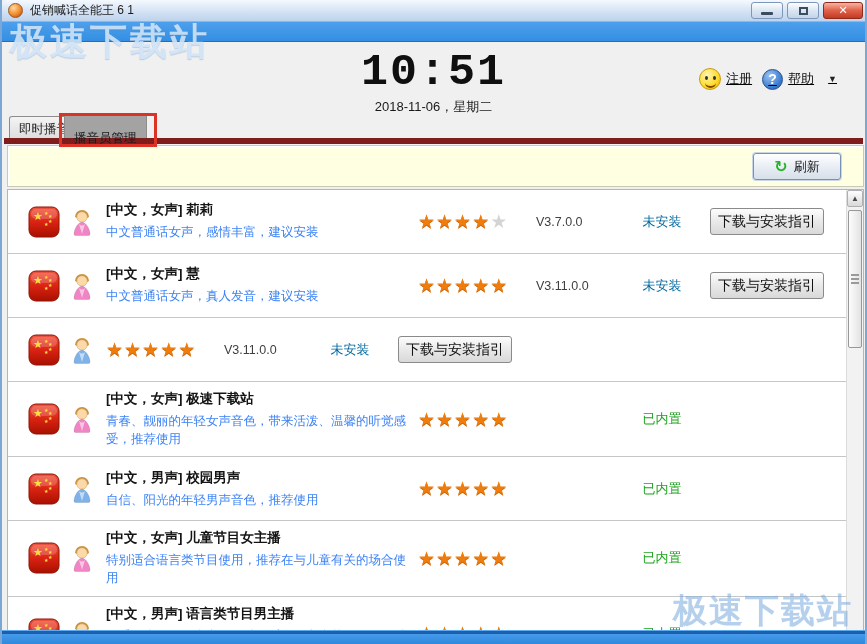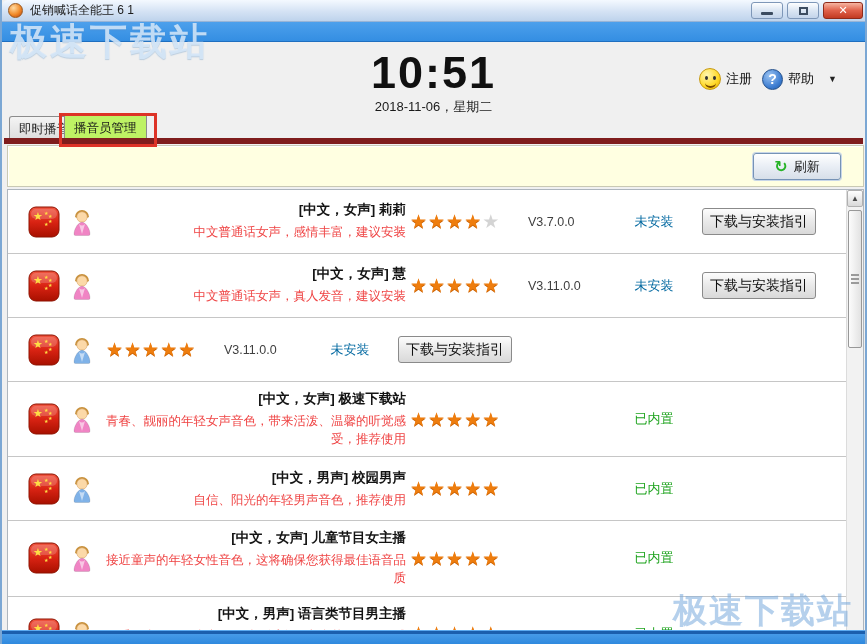--- a/index.html
+++ b/index.html
@@ -53,24 +53,24 @@
   }
   .watermark-bottom{
     position:absolute; bottom:10px; right:12px; z-index:35;
     font-size:34px; font-weight:bold; letter-spacing:2px;
     color:rgba(120,170,220,0.55); pointer-events:none;
   }
 
   
   .header{ position:absolute; top:42px; left:2px; right:2px; height:74px; }
   .clockwrap{ position:absolute; left:0; right:0; top:8px; text-align:center; }
-  .clock{ font-family:Liberation Sans, sans-serif;
+  .clock{ font-family:Liberation Mono, monospace;
     font-size:45px; font-weight:bold; color:#101010; letter-spacing:2px; line-height:1; }
   .date{ font-size:13px; color:#1a1a1a; margin-top:3px; }
-  .header-right{ position:absolute; right:26px; top:26px; display:flex; align-items:center; gap:10px; }
+  .header-right{ position:absolute; right:26px; top:26px; display:flex; align-items:center; gap:10px;text-decoration:underline; }
   .hr-item{ display:flex; align-items:center; gap:5px; font-size:13px; color:#111; cursor:pointer; }
   .smiley{ width:22px; height:22px; border-radius:50%;
     background:radial-gradient(circle at 35% 30%, #fff6b0, #ffd928 60%, #e0a800);
     border:1px solid #c89a10; position:relative; }
   .smiley:before{ content:""; position:absolute; top:7px; left:5px; width:3px; height:4px;
     background:#333; border-radius:50%; box-shadow:8px 0 0 #333; }
   .smiley:after{ content:""; position:absolute; left:5px; top:9px; width:11px; height:8px;
     border:2px solid #7a4a00; border-top:none; border-left:none; border-right:none; border-radius:50%; }
   .helpicon{ width:21px; height:21px; border-radius:50%;
     background:radial-gradient(circle at 35% 30%, #9cc4f2, #3a7bd0 65%, #255a9e);
@@ -78,21 +78,21 @@
     display:flex; align-items:center; justify-content:center; }
   .dropdown-arrow{ font-size:9px; color:#222; margin-left:4px; }
 
   
   .tabstrip{ position:absolute; top:119px; left:2px; right:2px; height:25px;
     border-bottom:6px solid #7f1d1d; z-index:5;}
   .tab{ position:absolute; bottom:0; font-size:12.5px; color:#1a1a1a;
     border:1px solid #8c8c8c; border-bottom:none; border-radius:3px 3px 0 0;
     padding:4px 9px 4px 9px; cursor:pointer; }
   .tab.inactive{ left:5px; background:linear-gradient(#f4f4f4,#dedede); height:22px; }
-  .tab.active{ left:60px; background:#bef264; height:25px; padding-top:6px; z-index:6; }
+  .tab.active{ left:60px; background:#a3a3a3; height:25px; padding-top:16px; z-index:6; }
   .tab-annotation{ position:absolute; top:-6px; left:55px; width:98px; height:34px;
     border:3px solid #dd3327; z-index:7; pointer-events:none; }
 
   
   .notice{ position:absolute; top:145px; left:5px; width:857px; height:42px;
     background:#ffffe1; border:1px solid #c9c9b4;
     box-shadow:inset 1px 1px 0 #ffffff; padding:5px 120px 5px 14px; z-index:4; }
   .notice-text{ font-size:12.5px; line-height:1.35; color:#303020; width:690px; }
   .refresh-button{ position:absolute; right:22px; top:7px; width:88px; height:27px;
     border:1px solid #7693b6; border-radius:3px;
@@ -104,23 +104,23 @@
   
   .list{ position:absolute; top:189px; left:5px; width:857px; bottom:12px;
     background:#ffffff; border:1px solid #aeb6be; overflow:hidden; }
   .rows{ position:absolute; top:0; left:0; right:17px; }
   .row{ display:flex; align-items:center; padding:8px 6px 8px 20px;
     border-bottom:1px solid #c6c6c6; min-height:64px; }
   .flag-icon{ width:32px; height:32px; flex:0 0 32px; margin-right:11px; }
   .person-icon{ width:22px; height:28px; flex:0 0 22px; margin-right:13px; }
   .person-icon.female{ color:#f084c4; }
   .person-icon.male{ color:#7fb2e8; }
-  .row-text{ flex:1 1 auto; max-width:300px; margin-right:4px;text-align:right; }
+  .row-text{ flex:1 1 auto; max-width:300px; margin-right:12px; }
   .row-title{ font-size:13.5px; font-weight:bold; color:#141414; margin-bottom:4px; }
-  .row-desc{ font-size:12.5px; color:#ef4444; line-height:1.45; }
+  .row-desc{ font-size:12.5px; color:#3b82f6; line-height:1.45; }
   .col-stars{ width:118px; flex:0 0 118px; font-size:19px; letter-spacing:1px; white-space:nowrap; }
   .star.filled{ color:#ee7d0e; text-shadow:0 1px 0 #c85f00; }
   .star.empty{ color:#d4d4d4; }
   .col-version{ width:78px; flex:0 0 78px; font-size:12.5px; color:#404040; }
   .col-status{ width:96px; flex:0 0 96px; font-size:13px; text-align:center; }
   .col-status.notinstalled{ color:#0369a1; }
   .col-status.builtin{ color:#1fa41f; }
   .col-action{ width:128px; flex:0 0 128px; text-align:left; }
   .dl-button{ width:114px; height:27px; border:1px solid #8a8a8a; border-radius:3px;
     background:linear-gradient(#fdfdfd,#e9e9e9 50%,#d9d9d9);
@@ -386,21 +386,21 @@
       <text x="16" y="20" font-size="5" fill="#ffde44">★</text>
     </svg>
     <svg class="person-icon female" viewBox="0 0 22 28">
       <path d="M4 9 a7 7 0 0 1 14 0 l-2 1 a5 5 0 0 0 -10 0 z" fill="#c8913c"></path>
       <circle cx="11" cy="9" r="5.2" fill="#fcd9a8" stroke="#d8a86c" stroke-width="0.6"></circle>
       <path d="M11 14 C6 15 3 22 3 26 a1.5 1.5 0 0 0 1.5 1.5 l13 0 A1.5 1.5 0 0 0 19 26 C19 22 16 15 11 14 z" fill="currentColor" stroke="rgba(0,0,0,0.18)" stroke-width="0.6"></path>
       <path d="M8 16 C10 18 12 18 14 16 L11 26 z" fill="#ffffff" opacity="0.55"></path>
     </svg>
     <div class="row-text">
       <div class="row-title">[中文，女声] 儿童节目女主播</div>
-      <div class="row-desc">接近童声的年轻女性音色，这将确保您获得最佳语音品质</div>
+      <div class="row-desc">特别适合语言类节目使用，推荐在与儿童有关的场合使用</div>
     </div>
     <div class="col-stars"><span class="star filled">★</span><span class="star filled">★</span><span class="star filled">★</span><span class="star filled">★</span><span class="star filled">★</span></div>
     <div class="col-version"></div>
     <div class="col-status builtin">已内置</div>
     <div class="col-action">
       
     </div>
   </div>
 
   <div class="row">

